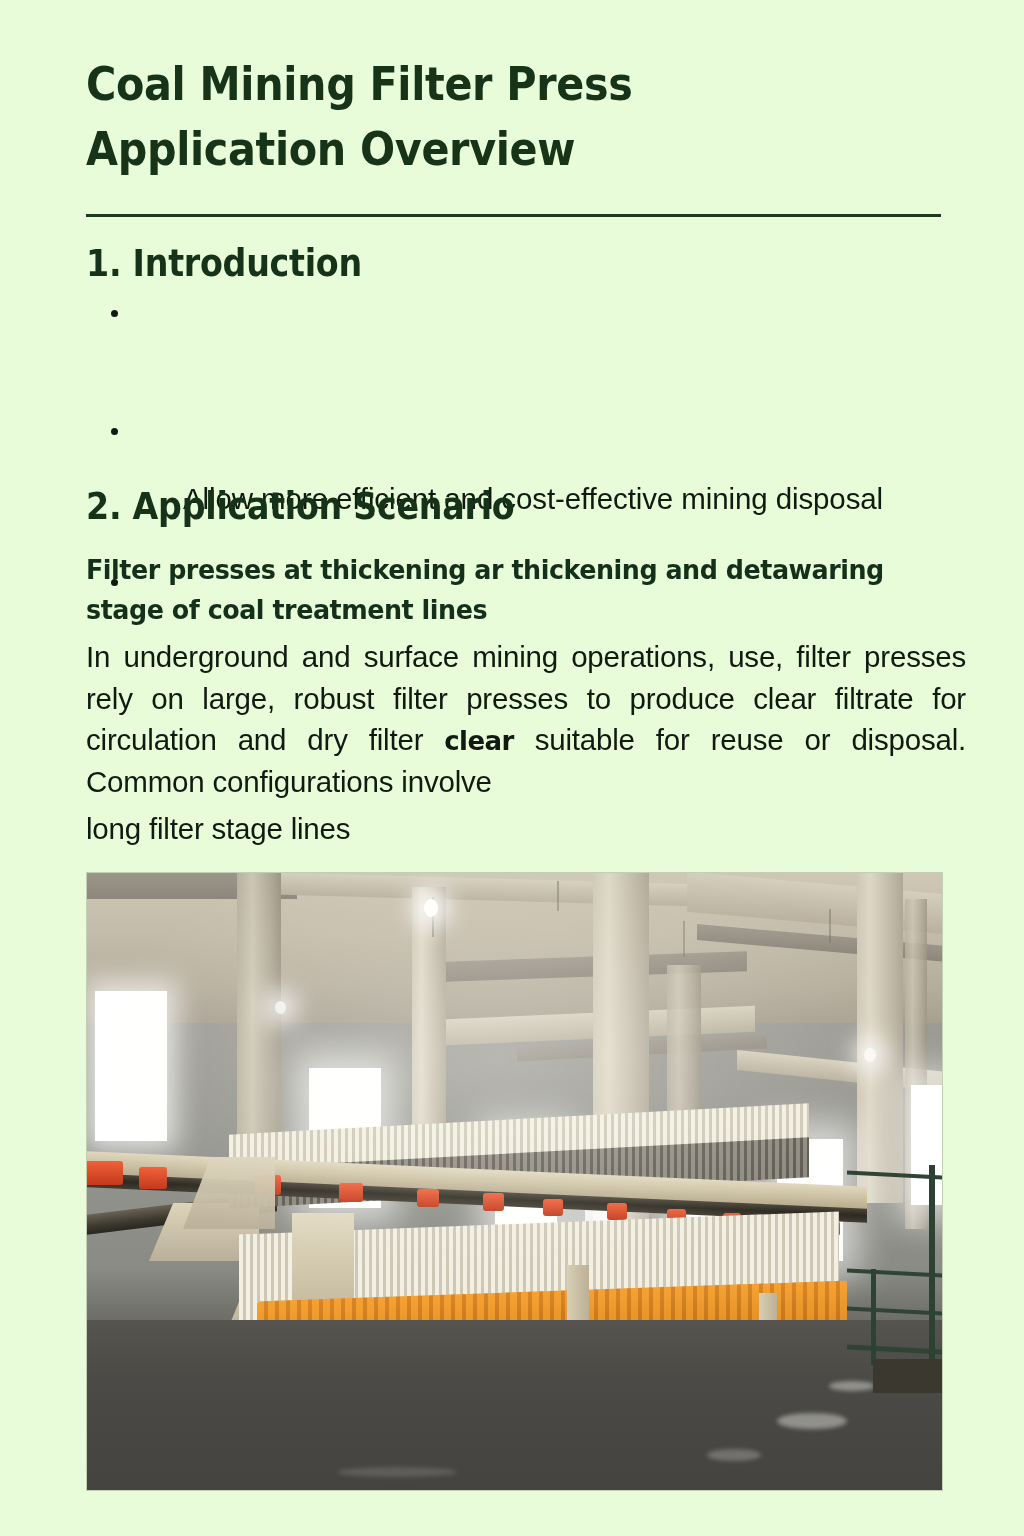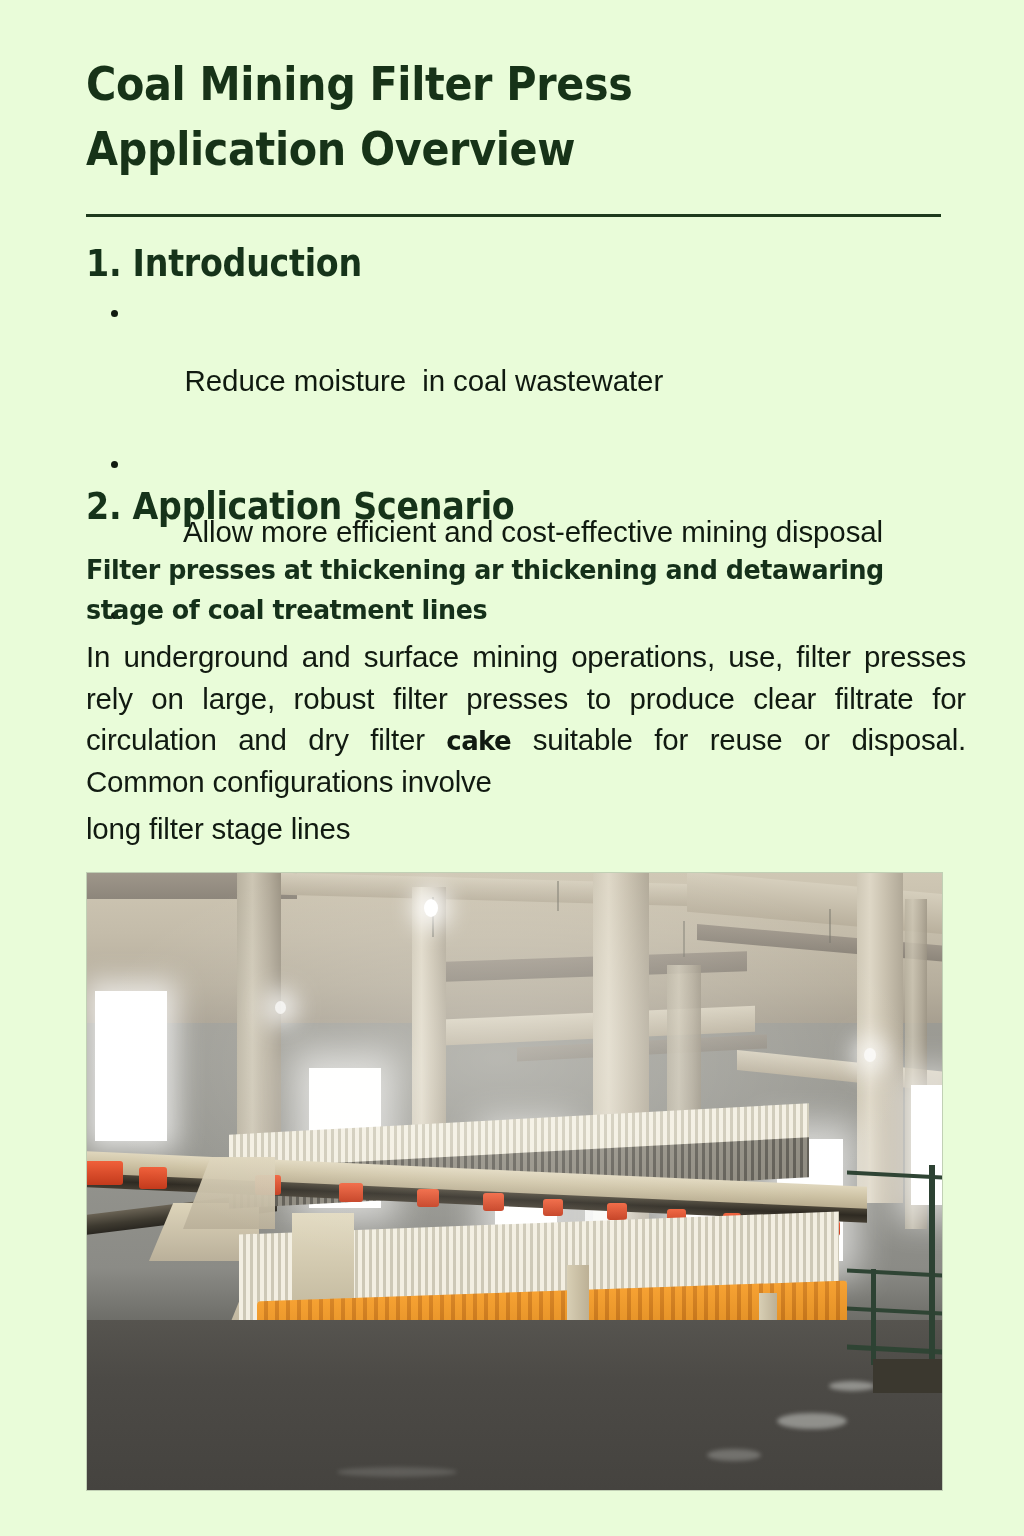--- a/index.html
+++ b/index.html
@@ -292,37 +292,36 @@
     <div>Application Overview</div>
   </div>
 
   <div class="rule"></div>
 
   <div class="sec-h" id="sec1-h">1. Introduction</div>
 
   <ul class="bullets">
     <li>
       <span class="dot"></span>
-      <span>Reduce moisture  in coal wastewater</span>
     </li>
     <li>
       <span class="dot"></span>
       <span>Allow more efficient and cost-effective mining disposal</span>
     </li>
     <li>
       <span class="dot"></span>
     </li>
   </ul>
 
   <div class="sec-h" id="sec2-h">2. Application Scenario</div>
 
   <div class="lead">Filter presses at thickening ar thickening and detawaring stage of coal treatment lines</div>
 
   <div class="body-par">
-    <span>In  underground and surface mining operations, use, filter presses rely  on  large, robust filter presses to  produce clear filtrate for circulation and dry filter </span><span class="emph">cake</span><span>  suitable for reuse or disposal. Common configurations involve</span>
+    <span>In  underground and surface mining operations, use, filter presses rely  on  large, robust filter presses to  produce clear filtrate for circulation and dry filter </span><span class="emph">clear</span><span>  suitable for reuse or disposal. Common configurations involve</span>
   </div>
 
   <div class="body-tail">long filter stage lines</div>
 
   <div class="photo">
     <div class="scene">
 
       <div class="wall-bg"></div>
 
       <div class="ceiling"></div>

